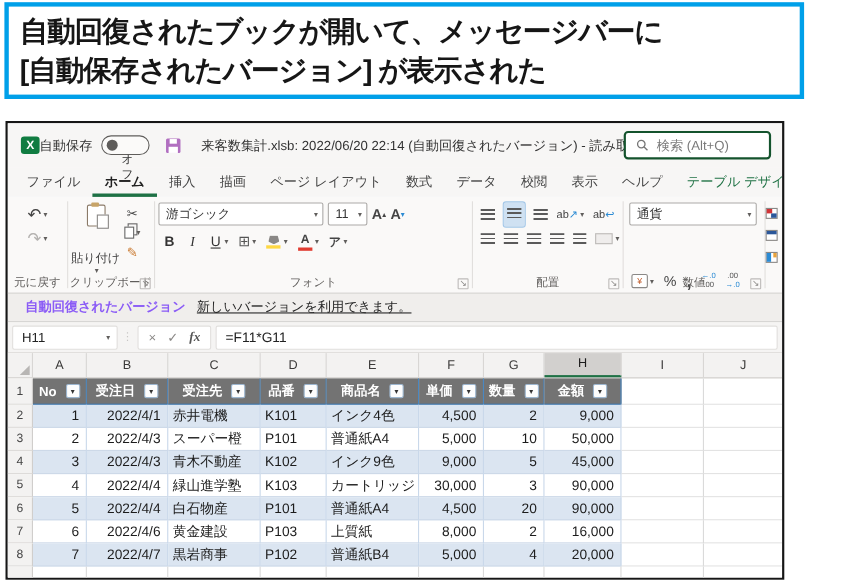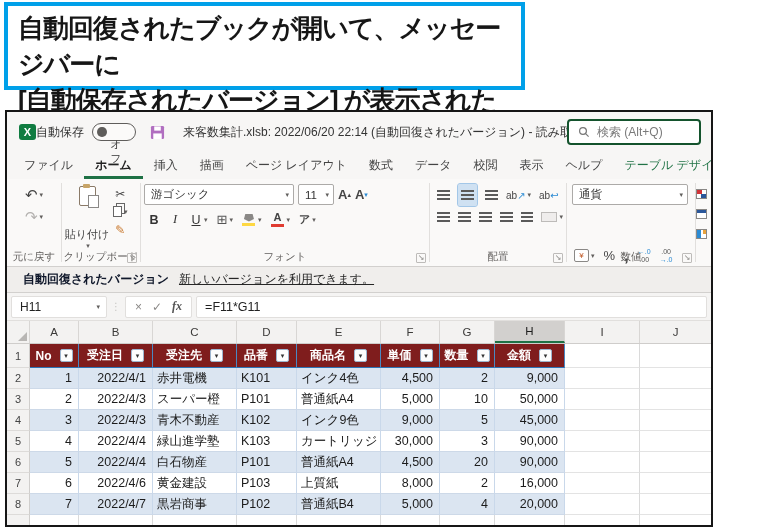--- a/index.html
+++ b/index.html
@@ -1,20 +1,20 @@
 <!DOCTYPE html>
 <html><head>
 <meta charset="utf-8">
 <style>
   * { box-sizing: border-box; margin: 0; padding: 0; }
   html,body { width: 783px; height: 529px; background:#fff; overflow:hidden;
     font-family:"Liberation Sans","DejaVu Sans",sans-serif; }
 
   
-  .callout { position:absolute; left:4px; top:2px; width:521px; height:88px;
+  .callout { position:absolute; left:4px; top:2px; width:727px; height:88px;
     border:4px solid #00a0e9; background:#fff; padding:5px 12px 0 10px;
     font-size:26px; line-height:1.38; font-weight:600; color:#161616; letter-spacing:-1px; }
 
   
   .excel { position:absolute; left:5px; top:110px; width:708px; height:417px;
     border:2px solid #161616; background:#fff; overflow:hidden; }
 
   
   .titlebar { height:40px; background:#f7f6f5; display:flex; align-items:center; position:relative; padding-left:12px; }
   .xl-logo { width:17px; height:16px; background:#107c41; border-radius:3px; color:#fff; font-weight:bold;
@@ -104,21 +104,21 @@
   .g-styles { width:14px; padding-top:10px; display:flex; flex-direction:column; gap:10px; }
   .mini-ic { width:11px; height:10px; border:1px solid #8a8886; background:#fff; position:relative; }
   .mini-ic.cf::before { content:""; position:absolute; left:0; top:0; width:5px; height:4px; background:#d13438; }
   .mini-ic.cf::after { content:""; position:absolute; right:0; bottom:0; width:5px; height:4px; background:#2b579a; }
   .mini-ic.tbl::before { content:""; position:absolute; left:0; top:0; right:0; height:3px; background:#2b579a; }
   .mini-ic.cs::before { content:""; position:absolute; left:0; top:0; width:4px; height:100%; background:#2b8bd4; }
   .mini-ic.cs::after { content:""; position:absolute; right:0; top:0; width:3px; height:4px; background:#e8a33d; }
 
   
   .msgbar { height:26px; background:#f0eeec; border-bottom:1px solid #d2d0ce; display:flex; align-items:center; padding-left:16px; }
-  .msg-title { font-size:12px; font-weight:bold; color:#0f172a; }
+  .msg-title { font-size:12px; font-weight:bold; color:#8b5cf6; }
   .msg-link { font-size:12px; color:#262626; text-decoration:underline; margin-left:10px; }
 
   
   .fbar { height:28px; background:#f5f4f3; display:flex; align-items:center; padding:0 4px; gap:4px; border-bottom:1px solid #e1dfdd; }
   .namebox { width:96px; height:22px; background:#fff; border:1px solid #e1dfdd; border-radius:2px;
     display:flex; align-items:center; justify-content:space-between; padding:0 6px 0 8px; font-size:12px; color:#222; }
   .fdots { color:#c8c6c4; font-size:10px; }
   .fbtns { height:22px; background:#fff; border:1px solid #e1dfdd; border-radius:2px; display:flex;
     align-items:center; gap:10px; padding:0 9px; font-size:12px; color:#8a8886; }
   .fx { font-style:italic; font-family:"Liberation Serif",serif; color:#555; font-weight:bold; }
@@ -137,21 +137,21 @@
 
   .r { display:flex; height:21px; }
   .r.h1 { height:24px; }
   .rh { width:23px; background:#f3f2f1; border-right:1px solid #d0cecc; border-bottom:1px solid #dddbd9;
     display:flex; align-items:center; justify-content:center; font-size:11px; color:#444; }
   .c { border-right:1px solid #dadada; border-bottom:1px solid #e3e3e3; font-size:12.5px; color:#1c1c1c;
     display:flex; align-items:center; padding:0 4px; overflow:hidden; white-space:nowrap; }
   .tc { border-right:1px solid #c9d8ea; border-bottom:1px solid #cdd9e8; }
   .band .tc { background:#dbe5f1; }
   .ar { justify-content:flex-end; padding-right:6px; }
-  .hcell { background:#7f1d1d; border-right:1px solid #4a88c2; border-bottom:1px solid #2e74b5;
+  .hcell { background:#737373; border-right:1px solid #4a88c2; border-bottom:1px solid #2e74b5;
     color:#fff; font-weight:bold; font-size:12px; justify-content:center; gap:8px; }
   .flt { width:13px; height:13px; background:#fdfdfd; border:1px solid #9db6cf; border-radius:2px;
     display:inline-flex; align-items:center; justify-content:center; font-size:7px; color:#333; flex:none; }
 
   .cw0{width:49px}.cw1{width:74px}.cw2{width:84px}.cw3{width:60px}.cw4{width:84px}
   .cw5{width:59px}.cw6{width:55px}.cw7{width:70px}.cw8{width:75px}.cw9{width:71px;border-right:none}
 </style>
 </head>
 <body>
 

